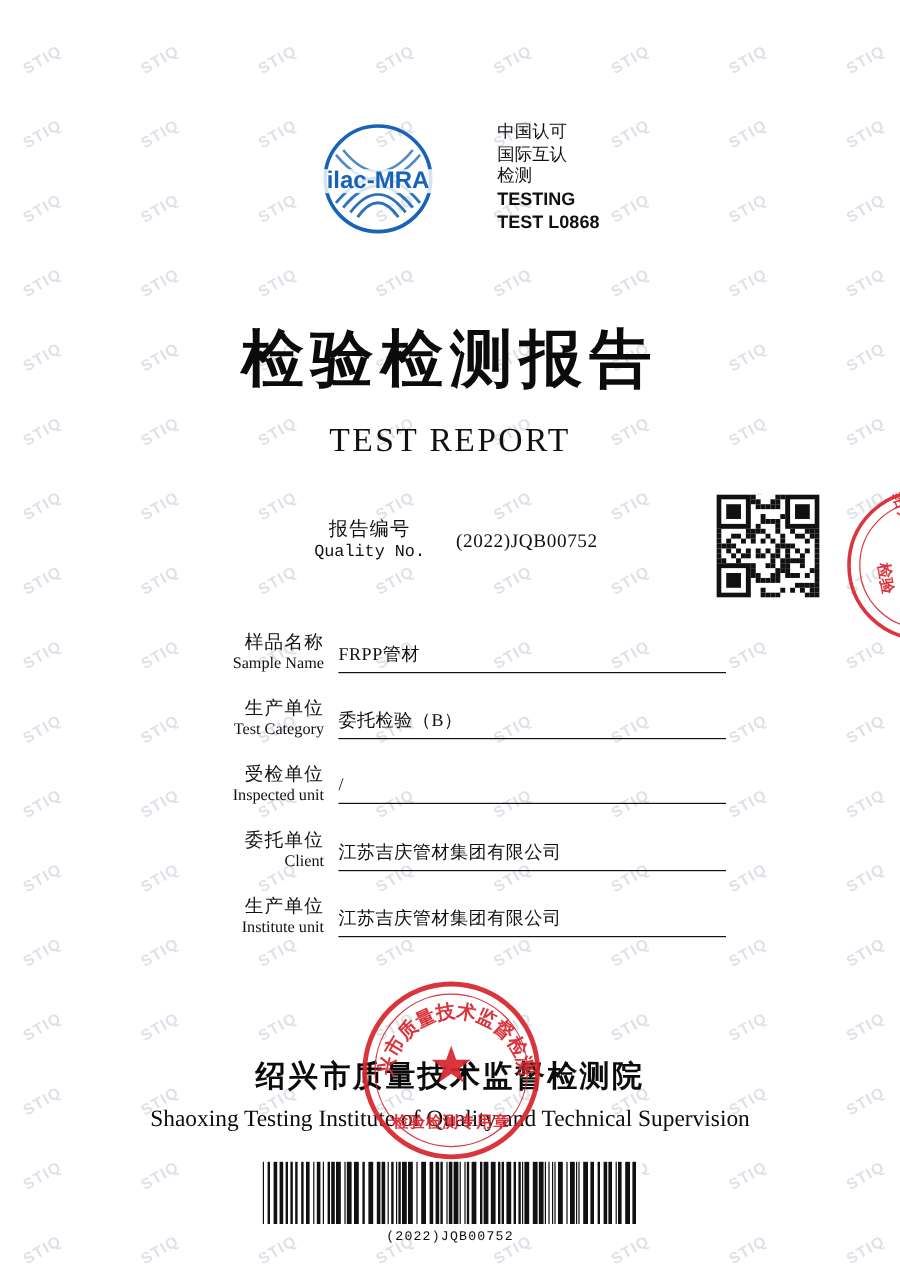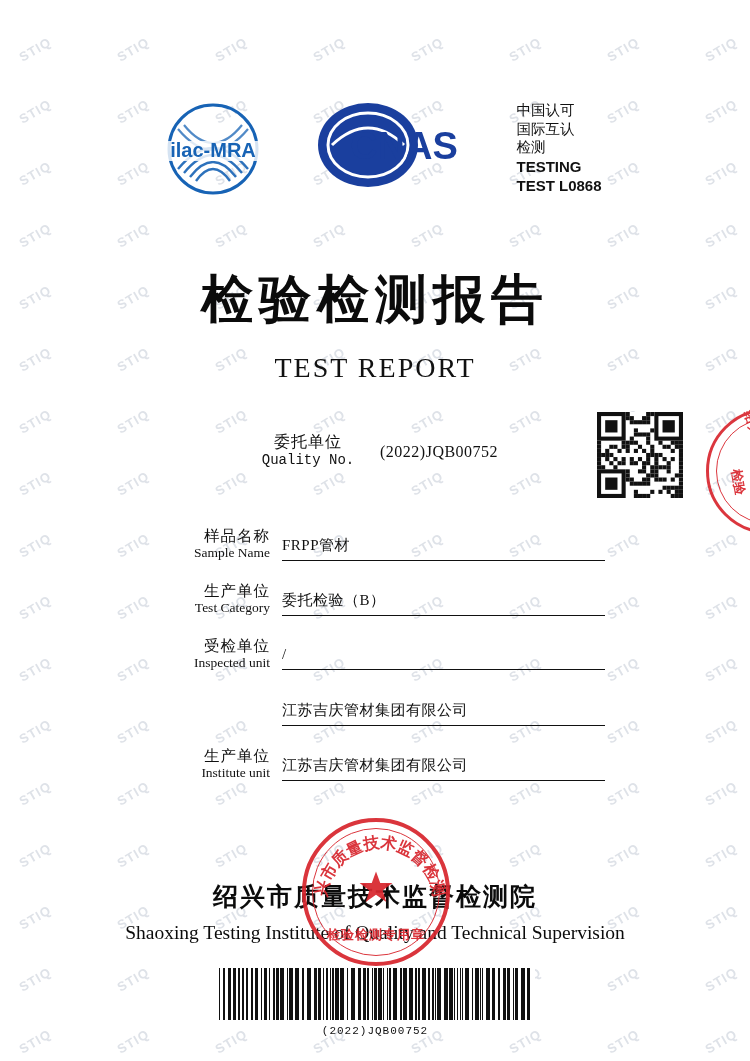--- a/index.html
+++ b/index.html
@@ -437,44 +437,35 @@
         </g>
         <g fill="none" stroke="#1763b5" stroke-width="2.2" opacity="0.75">
           <path d="M30 30 Q65 72 100 30"></path>
           <path d="M36 26 Q65 62 94 26"></path>
         </g>
         <rect x="14" y="42" width="102" height="20" fill="#ffffff" opacity="0.82"></rect>
         <text x="65" y="58" text-anchor="middle" font-family="Liberation Sans, sans-serif" font-size="20" font-weight="bold" fill="#1763b5">ilac-MRA</text>
       </svg>
     </div>
 
-    <div class="cnas">
-      <svg width="170" height="100" viewBox="0 0 170 100">
-        <ellipse cx="56" cy="48" rx="50" ry="42" fill="#1a3f9e"></ellipse>
-        <ellipse cx="56" cy="48" rx="40" ry="32" fill="none" stroke="#ffffff" stroke-width="3"></ellipse>
-        <path d="M20 48 Q56 14 92 48" fill="none" stroke="#ffffff" stroke-width="3"></path>
-        <text x="92" y="62" text-anchor="middle" font-family="Liberation Sans, sans-serif" font-size="38" font-weight="bold" fill="#1a3f9e">CNAS</text>
-        <text x="92" y="62" text-anchor="middle" font-family="Liberation Sans, sans-serif" font-size="38" font-weight="bold" fill="#1a3f9e" opacity="0.0">CNAS</text>
-      </svg>
-    </div>
 
     <div class="cnas-text">
       <div>中国认可</div>
       <div>国际互认</div>
       <div>检测</div>
       <div class="b">TESTING</div>
       <div class="b">TEST L0868</div>
     </div>
   </div>
 
   <div class="title-cn">检验检测报告</div>
   <div class="title-en">TEST  REPORT</div>
 
   <div class="report-no">
-    <div class="cn">委托单位</div>
+    <div class="cn">报告编号</div>
     <div class="en">Quality No.</div>
   </div>
   <div class="report-no-val">(2022)JQB00752</div>
 
   <div class="qr">
     <svg width="86" height="86" viewBox="0 0 86 86" id="qr-svg">
         <rect width="86" height="86" fill="#ffffff"></rect>
         <rect x="28.67" y="0.00" width="4.10" height="4.10" fill="#111"></rect>
         <rect x="49.14" y="0.00" width="4.10" height="4.10" fill="#111"></rect>
         <rect x="53.24" y="0.00" width="4.10" height="4.10" fill="#111"></rect>
@@ -650,20 +641,24 @@
 
     <div class="field">
       <div class="labels">
         <div class="l-cn">受检单位</div>
         <div class="l-en">Inspected unit</div>
       </div>
       <div class="value">/</div>
     </div>
 
     <div class="field">
+      <div class="labels">
+        <div class="l-cn">委托单位</div>
+        <div class="l-en">Client</div>
+      </div>
       <div class="value">江苏吉庆管材集团有限公司</div>
     </div>
 
     <div class="field">
       <div class="labels">
         <div class="l-cn">生产单位</div>
         <div class="l-en">Institute unit</div>
       </div>
       <div class="value">江苏吉庆管材集团有限公司</div>
     </div>

